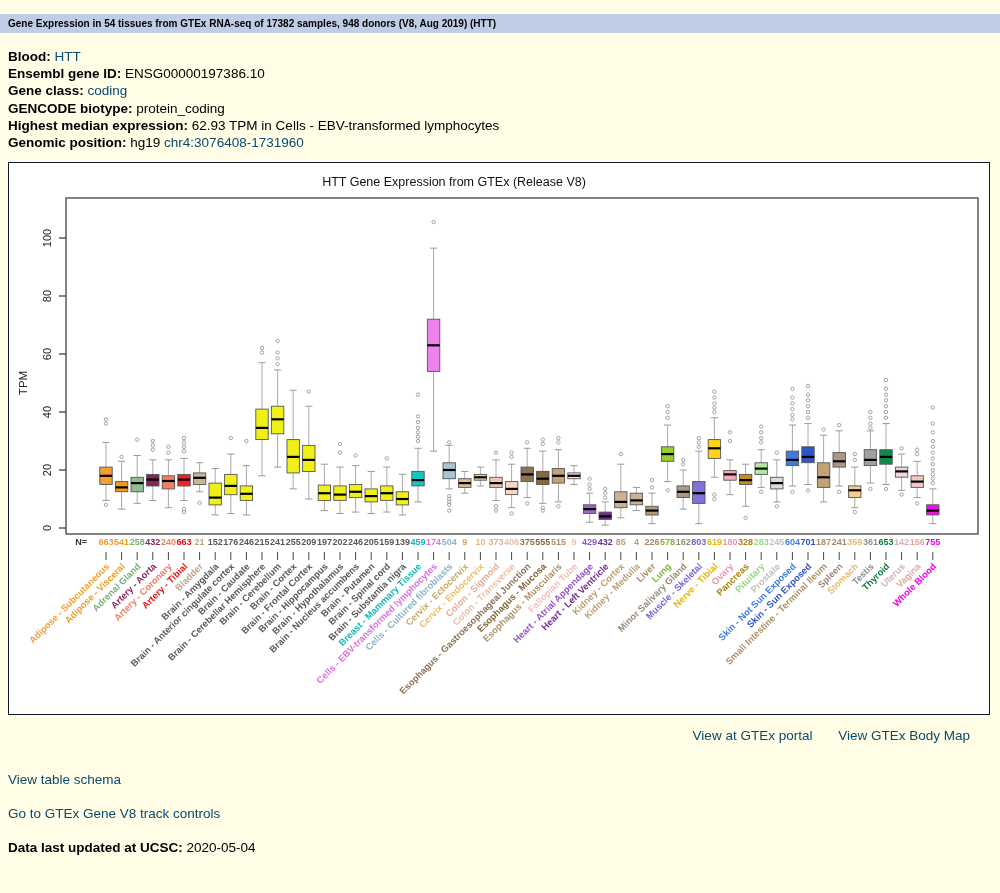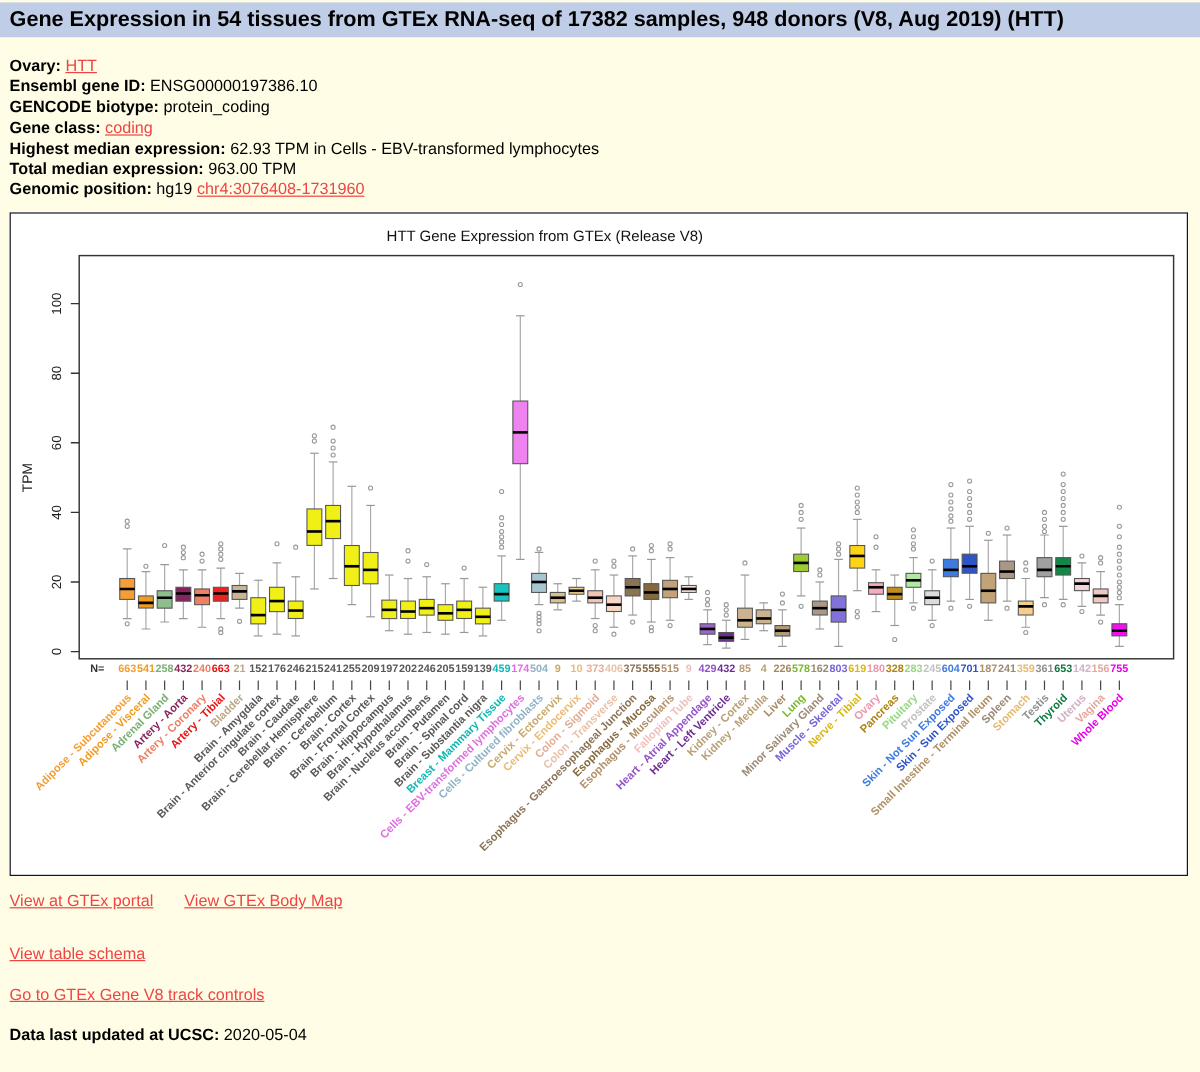--- a/index.html
+++ b/index.html
@@ -2,69 +2,65 @@
 <html><head>
 <meta charset="utf-8">
 <style>
   html,body{margin:0;padding:0;}
   body{
     width:1000px;height:893px;overflow:hidden;
     background:#FFFDE6;color:#000;
     font-family:"Liberation Sans",sans-serif;font-size:13.5px;
   }
   .header-bar{
-    background:#BFCDE6;padding:4px 8px 4px 8px;margin-top:2px;
-    font-weight:bold;font-size:18px;
+    background:#BFCDE6;padding:4px 8px 4px 8px;margin-top:14px;
+    font-weight:bold;font-size:10px;
   }
   .info{margin:15px 8px 0 8px;line-height:17.2px;}
   .info .lbl{font-weight:bold;}
-  a{color:#ef4444;text-decoration:underline;cursor:pointer;}
+  a{color:#0c4a6e;cursor:pointer;}
   .chart-box{
     margin:11px 0 0 8px;width:980px;height:551px;
     background:#FFFFFF;border:1px solid #0f172a;
   }
   svg text{font-family:"Liberation Sans",sans-serif;}
-  .links-row{margin:13px 8px 0 8px;}
+  .links-row{margin:13px 8px 0 8px;text-align:right;}
   .links-row a{margin-right:22px;}
   .schema-row{margin:29px 8px 0 8px;}
   .controls-row{margin:19px 8px 0 8px;}
   .footer-row{margin:19px 8px 0 8px;}
   .footer-row .lbl{font-weight:bold;}
 </style>
 </head>
 <body>
 
 <div class="header-bar">
   <span>Gene Expression in 54 tissues from GTEx RNA-seq of 17382 samples, 948 donors (V8, Aug 2019) (HTT)</span>
 </div>
 
 <div class="info">
   <div>
-    <span class="lbl">Ovary:</span>
+    <span class="lbl">Blood:</span>
     <a>HTT</a>
   </div>
   <div>
     <span class="lbl">Ensembl gene ID:</span>
     <span>ENSG00000197386.10</span>
   </div>
   <div>
+    <span class="lbl">Gene class:</span>
+    <a>coding</a>
+  </div>
+  <div>
     <span class="lbl">GENCODE biotype:</span>
     <span>protein_coding</span>
   </div>
   <div>
-    <span class="lbl">Gene class:</span>
-    <a>coding</a>
-  </div>
-  <div>
     <span class="lbl">Highest median expression:</span>
     <span>62.93 TPM in Cells - EBV-transformed lymphocytes</span>
-  </div>
-  <div>
-    <span class="lbl">Total median expression:</span>
-    <span>963.00 TPM</span>
   </div>
   <div>
     <span class="lbl">Genomic position:</span>
     <span>hg19</span>
     <a>chr4:3076408-1731960</a>
   </div>
 </div>
 
 <div class="chart-box">
   <div id="chart-holder"><svg width="980" height="551" viewBox="0 0 980 551">

